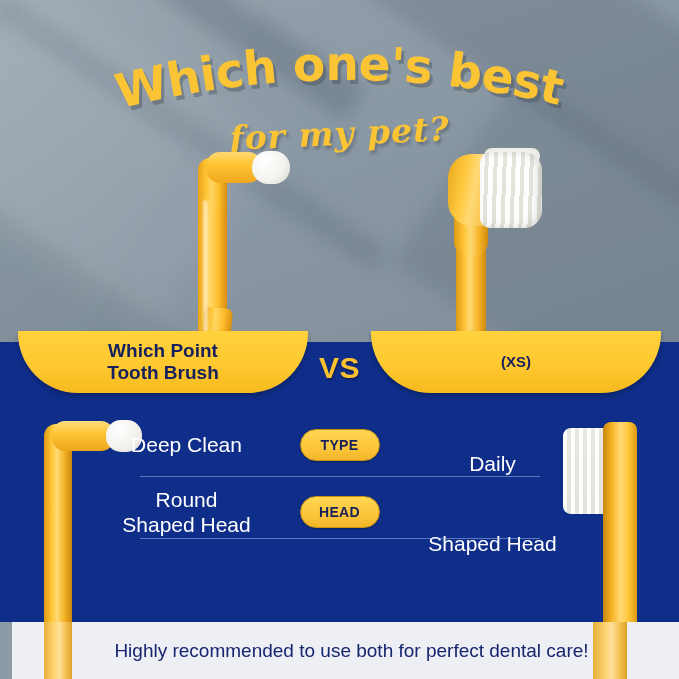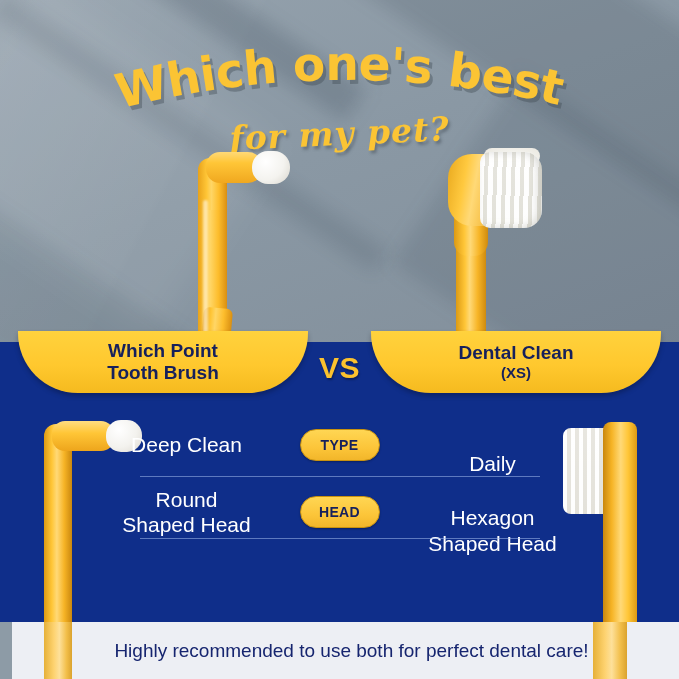--- a/index.html
+++ b/index.html
@@ -318,21 +318,20 @@
     <div class="fold"></div>
     <div>
       <span>Which Point</span><br>
       <span>Tooth Brush</span>
     </div>
   </div>
 
   <div class="ribbon ribbon-right">
     <div class="fold"></div>
     <div>
-      <span>Dental Clean</span>
       <span class="sub-sm">(XS)</span>
     </div>
   </div>
 
   <div class="vs">VS</div>
 
   <div class="rows">
 
     <div class="row">
       <div class="cell cell-left">Deep Clean</div>
@@ -341,21 +340,21 @@
     </div>
 
 
     <div class="row tall">
       <div class="cell cell-left">
         <span>Round</span><br>
         <span>Shaped Head</span>
       </div>
       <div class="pill">HEAD</div>
       <div class="cell cell-right">
-        <span>Hexagon</span><br>
+        <br>
         <span>Shaped Head</span>
       </div>
     </div>
   </div>
 
   <div class="divider div1"></div>
   <div class="divider div2"></div>
 
   <div class="footer">
     <div class="footer-text">Highly recommended to use both for perfect dental care!</div>

